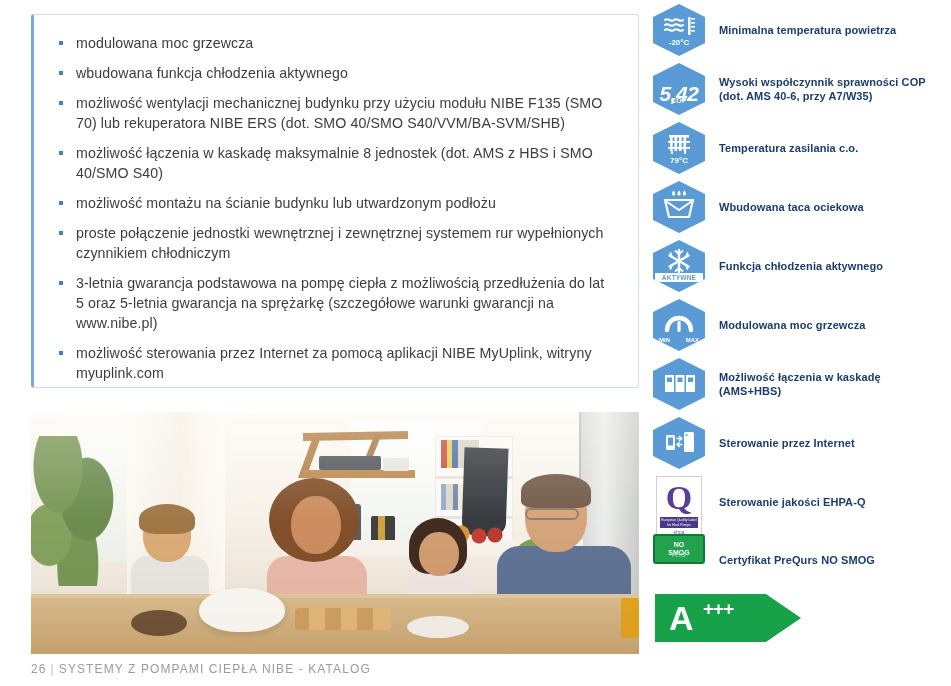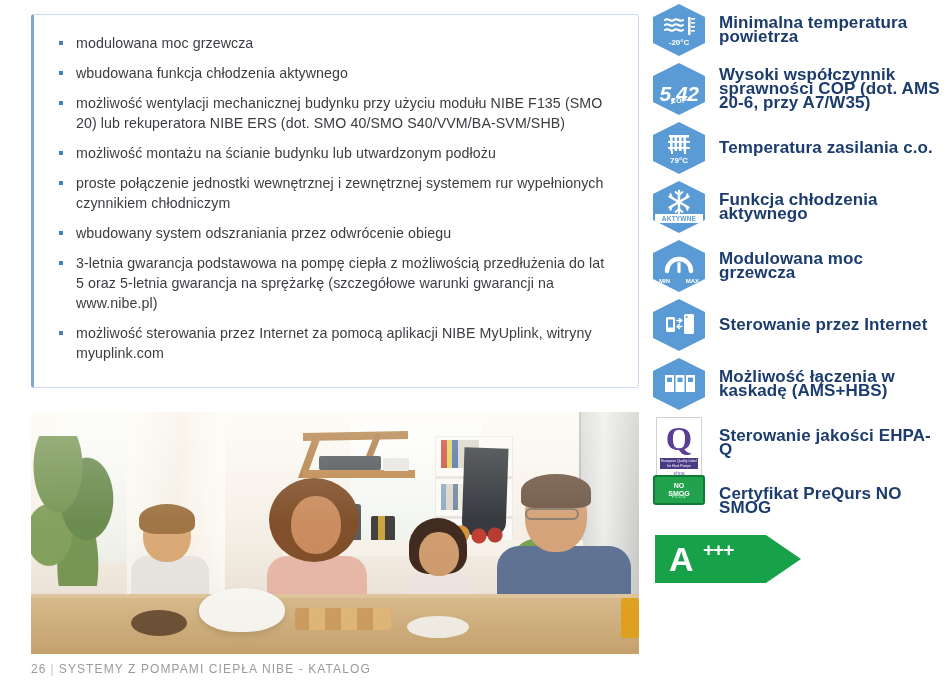--- a/index.html
+++ b/index.html
@@ -134,21 +134,21 @@
     width: 52px; min-width: 52px; height: 52px;
     position: relative; margin-right: 14px;
   }
   .hex {
     width: 52px; height: 52px;
     background: #5b9bd5;
     clip-path: polygon(50% 0%, 100% 25%, 100% 75%, 50% 100%, 0% 75%, 0% 25%);
     position: relative;
   }
   .spec-label {
-    font-size: 17px; font-weight: bold;
+    font-size: 11px; font-weight: bold;
     color: #1c3c6e; line-height: 14px;
     letter-spacing: .1px;
   }
   .hex-num {
     position:absolute; left:0; right:0; top:19px;
     text-align:center; color:#fff;
     font-size:21px; font-weight:bold; letter-spacing:-.5px;font-style:italic;
   }
   .hex-sub {
     position:absolute; left:0; right:0; bottom:11px;
@@ -228,24 +228,24 @@
 </head>
 <body>
 
 <div class="page">
 
   <div class="left-col">
     <div class="feature-box">
       <ul class="feature-list">
         <li>modulowana moc grzewcza</li>
         <li>wbudowana funkcja chłodzenia aktywnego</li>
-        <li>możliwość wentylacji mechanicznej budynku przy użyciu modułu NIBE F135 (SMO 20) lub rekuperatora NIBE ERS (dot. SMO 40/SMO S40/VVM/BA-SVM/SHB)</li>
+        <li>możliwość wentylacji mechanicznej budynku przy użyciu modułu NIBE F135 (SMO 70) lub rekuperatora NIBE ERS (dot. SMO 40/SMO S40/VVM/BA-SVM/SHB)</li>
+        <li>możliwość łączenia w kaskadę maksymalnie 8 jednostek (dot. AMS z HBS i SMO 40/SMO S40)</li>
         <li>możliwość montażu na ścianie budynku lub utwardzonym podłożu</li>
         <li>proste połączenie jednostki wewnętrznej i zewnętrznej systemem rur wypełnionych czynnikiem chłodniczym</li>
-        <li>wbudowany system odszraniania przez odwrócenie obiegu</li>
         <li>3-letnia gwarancja podstawowa na pompę ciepła z możliwością przedłużenia do lat 5 oraz 5-letnia gwarancja na sprężarkę (szczegółowe warunki gwarancji na www.nibe.pl)</li>
         <li>możliwość sterowania przez Internet za pomocą aplikacji NIBE MyUplink, witryny myuplink.com</li>
       </ul>
     </div>
   </div>
 
   <div class="photo-wrap">
     <div class="photo">
       <div class="ph-wall"></div>
       <div class="ph-windowL"></div>
@@ -329,21 +329,21 @@
       <div class="spec-label">Minimalna temperatura powietrza</div>
     </div>
 
     <div class="spec-row">
       <div class="spec-icon">
         <div class="hex">
           <div class="hex-num">5,42</div>
           <div class="hex-sub">COP</div>
         </div>
       </div>
-      <div class="spec-label">Wysoki współczynnik sprawności COP (dot. AMS 20-6, przy A7/W35)</div>
+      <div class="spec-label">Wysoki współczynnik sprawności COP (dot. AMS 40-6, przy A7/W35)</div>
     </div>
 
     <div class="spec-row">
       <div class="spec-icon">
         <div class="hex">
           <svg class="ic-svg" viewBox="0 0 52 52">
             <rect x="16" y="13" width="20" height="2.5" fill="#fff"></rect>
             <rect x="17" y="15" width="2.6" height="14" fill="#fff"></rect>
             <rect x="21.5" y="15" width="2.6" height="14" fill="#fff"></rect>
             <rect x="26" y="15" width="2.6" height="14" fill="#fff"></rect>
@@ -352,20 +352,34 @@
             <rect x="15" y="25" width="22" height="1.8" fill="#fff"></rect>
             <rect x="18" y="29" width="2" height="3" fill="#fff"></rect>
             <rect x="31" y="29" width="2" height="3" fill="#fff"></rect>
           </svg>
           <div class="hex-temp">79°C</div>
         </div>
       </div>
       <div class="spec-label">Temperatura zasilania c.o.</div>
     </div>
 
+    <div class="spec-row">
+      <div class="spec-icon">
+        <div class="hex">
+          <svg class="ic-svg" viewBox="0 0 52 52">
+            <path d="M19 13c0-2 1.6-3.6 1.6-3.6S22.2 11 22.2 13a1.6 1.6 0 0 1-3.2 0z" fill="#fff"></path>
+            <path d="M24.4 13c0-2 1.6-3.6 1.6-3.6S27.6 11 27.6 13a1.6 1.6 0 0 1-3.2 0z" fill="#fff"></path>
+            <path d="M29.8 13c0-2 1.6-3.6 1.6-3.6S33 11 33 13a1.6 1.6 0 0 1-3.2 0z" fill="#fff"></path>
+            <path d="M12 19h28l-4 17H16z" fill="none" stroke="#fff" stroke-width="2.2" stroke-linejoin="round"></path>
+            <path d="M13.5 20.5 26 29l12.5-8.5" fill="none" stroke="#fff" stroke-width="2"></path>
+          </svg>
+        </div>
+      </div>
+      <div class="spec-label">Wbudowana taca ociekowa</div>
+    </div>
 
     <div class="spec-row">
       <div class="spec-icon">
         <div class="hex">
           <svg class="ic-svg" viewBox="0 0 52 52">
             <g stroke="#fff" stroke-width="2.4" stroke-linecap="round">
               <line x1="26" y1="10" x2="26" y2="32"></line>
               <line x1="16.5" y1="15.5" x2="35.5" y2="26.5"></line>
               <line x1="35.5" y1="15.5" x2="16.5" y2="26.5"></line>
             </g>
@@ -399,46 +413,46 @@
           </div>
         </div>
       </div>
       <div class="spec-label">Modulowana moc grzewcza</div>
     </div>
 
     <div class="spec-row">
       <div class="spec-icon">
         <div class="hex">
           <svg class="ic-svg" viewBox="0 0 52 52">
+            <rect x="12" y="17" width="9" height="17" fill="#fff"></rect>
+            <rect x="22.5" y="17" width="9" height="17" fill="#fff"></rect>
+            <rect x="33" y="17" width="9" height="17" fill="#fff"></rect>
+            <rect x="14" y="19.5" width="5" height="4.5" fill="#5b9bd5"></rect>
+            <rect x="24.5" y="19.5" width="5" height="4.5" fill="#5b9bd5"></rect>
+            <rect x="35" y="19.5" width="5" height="4.5" fill="#5b9bd5"></rect>
+          </svg>
+        </div>
+      </div>
+      <div class="spec-label">Możliwość łączenia w kaskadę (AMS+HBS)</div>
+    </div>
+
+    <div class="spec-row">
+      <div class="spec-icon">
+        <div class="hex">
+          <svg class="ic-svg" viewBox="0 0 52 52">
             <rect x="13" y="18" width="9" height="15" rx="1.5" fill="#fff"></rect>
             <rect x="15" y="20.5" width="5" height="8" fill="#5b9bd5"></rect>
             <rect x="31" y="15" width="10" height="20" rx="1.5" fill="#fff"></rect>
             <circle cx="33.6" cy="18" r="1" fill="#5b9bd5"></circle>
             <path d="M24 21.5h4.5M26.5 19.5l2.3 2-2.3 2" stroke="#fff" stroke-width="1.6" fill="none" stroke-linecap="round" stroke-linejoin="round"></path>
             <path d="M28.8 27.5h-4.5M26.3 25.5l-2.3 2 2.3 2" stroke="#fff" stroke-width="1.6" fill="none" stroke-linecap="round" stroke-linejoin="round"></path>
           </svg>
         </div>
       </div>
       <div class="spec-label">Sterowanie przez Internet</div>
-    </div>
-
-    <div class="spec-row">
-      <div class="spec-icon">
-        <div class="hex">
-          <svg class="ic-svg" viewBox="0 0 52 52">
-            <rect x="12" y="17" width="9" height="17" fill="#fff"></rect>
-            <rect x="22.5" y="17" width="9" height="17" fill="#fff"></rect>
-            <rect x="33" y="17" width="9" height="17" fill="#fff"></rect>
-            <rect x="14" y="19.5" width="5" height="4.5" fill="#5b9bd5"></rect>
-            <rect x="24.5" y="19.5" width="5" height="4.5" fill="#5b9bd5"></rect>
-            <rect x="35" y="19.5" width="5" height="4.5" fill="#5b9bd5"></rect>
-          </svg>
-        </div>
-      </div>
-      <div class="spec-label">Możliwość łączenia w kaskadę (AMS+HBS)</div>
     </div>
 
     <div class="cert-row">
       <div class="cert-badge">
         <div class="ehpa">
           <div class="ehpa-q">Q</div>
           <div class="ehpa-bar">
             <span>European Quality Label for Heat Pumps</span>
           </div>
           <div class="ehpa-foot">ehpa</div>

